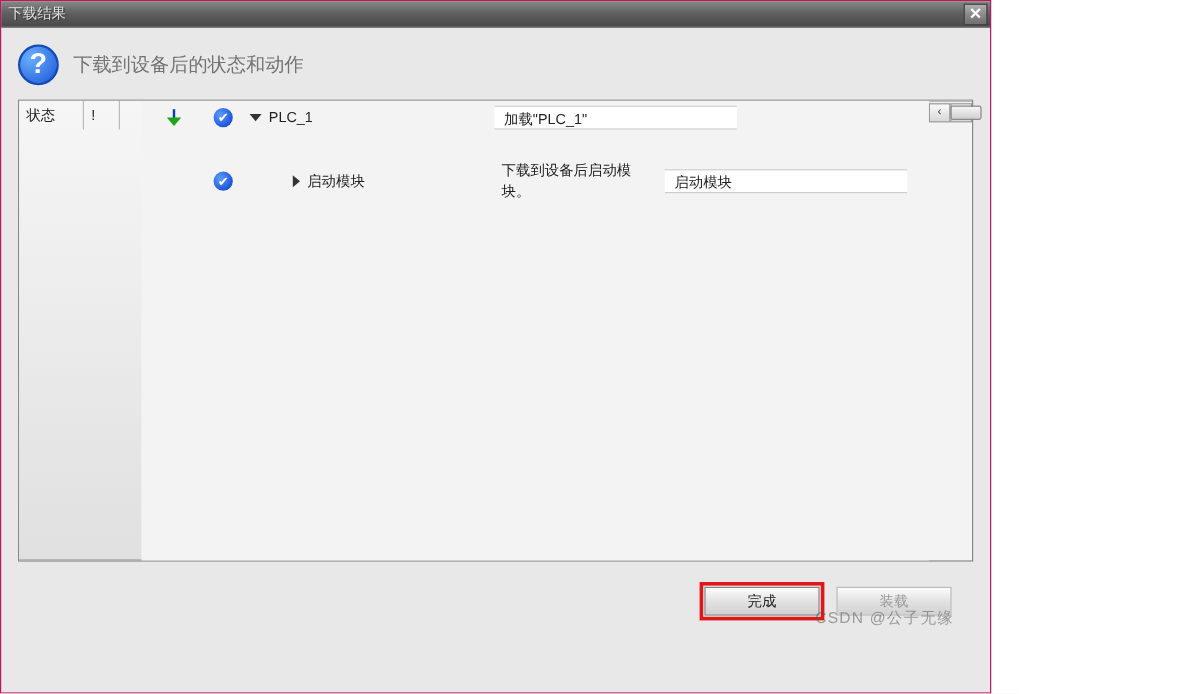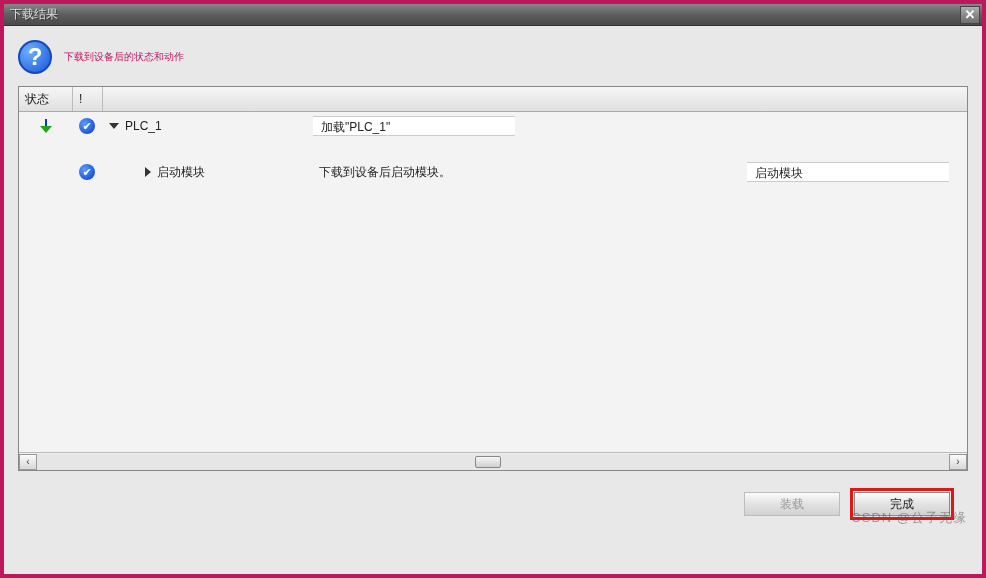--- a/index.html
+++ b/index.html
@@ -1,19 +1,19 @@
 <!DOCTYPE html>
 <html><head>
 <meta charset="utf-8">
 <style>
 * { box-sizing: border-box; font-family: "Microsoft YaHei", "SimSun", Arial, sans-serif; }
 body { margin: 0; padding: 0; width: 986px; height: 578px; overflow: hidden; }
 
 .window {
-  width: 986px; height: 578px; border: 4px solid #be185d; background: #e8e8e8;
+  width: 826px; height: 578px; border: 1px solid #be185d; background: #e8e8e8;
   display: flex; flex-direction: column;
 }
 .titlebar {
   height: 22px; display: flex; align-items: center; padding: 0 2px 0 6px;
   background: linear-gradient(to bottom, #888 0%, #5e5e5e 50%, #4a4a4a 100%);
   color: #e0e0e0; font-size: 12px; border-bottom: 1px solid #333;
 }
 .titlebar .title { flex: 1; text-shadow: 1px 1px 0 #333; }
 .titlebar .closebtn {
   width: 20px; height: 18px;
@@ -23,25 +23,25 @@
 }
 
 .body { flex: 1; padding: 14px 14px 14px 14px; display: flex; flex-direction: column; }
 .header-row { display: flex; align-items: center; gap: 12px; margin-bottom: 12px; }
 .info-icon {
   width: 34px; height: 34px; border-radius: 50%;
   background: radial-gradient(circle at 30% 30%, #6ab0ff, #1a56d6);
   color: #fff; display: flex; align-items: center; justify-content: center;
   font-size: 24px; font-weight: bold; border: 2px solid #1548b8;
 }
-.info-text { font-size: 10px; color: #be185d; }
+.info-text { font-size: 16px; color: #737373; }
 
 .table-wrap {
   border: 1px solid #888; background: #f3f3f3;
-  display: flex; flex-direction: column; height: 385px;
+  display: flex; flex-direction: row; height: 385px;
 }
 .thead {
   display: flex; background: linear-gradient(to bottom, #f6f6f6 0%, #e0e0e0 100%);
   border-bottom: 1px solid #aaa; font-size: 12px; color: #222;
 }
 .th {
   border-right: 1px solid #bbb; padding: 4px 6px; height: 24px; display: flex; align-items: center;
 }
 .col-status { width: 54px; flex: 0 0 54px; }
 .col-exc    { width: 30px; flex: 0 0 30px; }
@@ -102,21 +102,21 @@
 .footer { height: 66px; display: flex; align-items: center; justify-content: flex-end; gap: 14px; padding: 0 18px; }
 .btn {
   min-width: 96px; height: 24px; font-size: 12px; color: #222;
   background: linear-gradient(to bottom, #fcfcfc 0%, #e2e2e2 50%, #d2d2d2 100%);
   border: 1px solid #888; padding: 0 16px; cursor: pointer; line-height: 22px; text-align: center;
 }
 .btn.primary { outline: 3px solid #e01717; outline-offset: 1px; }
 .btn.disabled { color: #9a9a9a; border-color: #bcbcbc; cursor: default; }
 
 .watermark {
-  position: absolute; right: 1px; bottom: 10px; font-size: 13px; color: rgba(90,90,90,0.55);
+  position: absolute; right: 16px; bottom: 10px; font-size: 13px; color: rgba(90,90,90,0.55);
   pointer-events: none; letter-spacing: 1px;
 }
 .tr.level2 .col-target .indent { width: 36px; display:inline-block; }
 </style>
 </head>
 <body>
 
 <div class="window">
 
   <div class="titlebar">
@@ -185,19 +185,19 @@
       <div class="hscroll">
         <div class="sc-btn">‹</div>
         <div class="sc-track">
           <div class="sc-thumb"></div>
         </div>
         <div class="sc-btn">›</div>
       </div>
     </div>
 
     <div class="footer" style="position:relative;">
+      <button class="btn primary">完成</button>
       <button class="btn disabled">装载</button>
-      <button class="btn primary">完成</button>
       <div class="watermark">CSDN @公子无缘</div>
     </div>
 
   </div>
 </div>
 
 </body></html>

